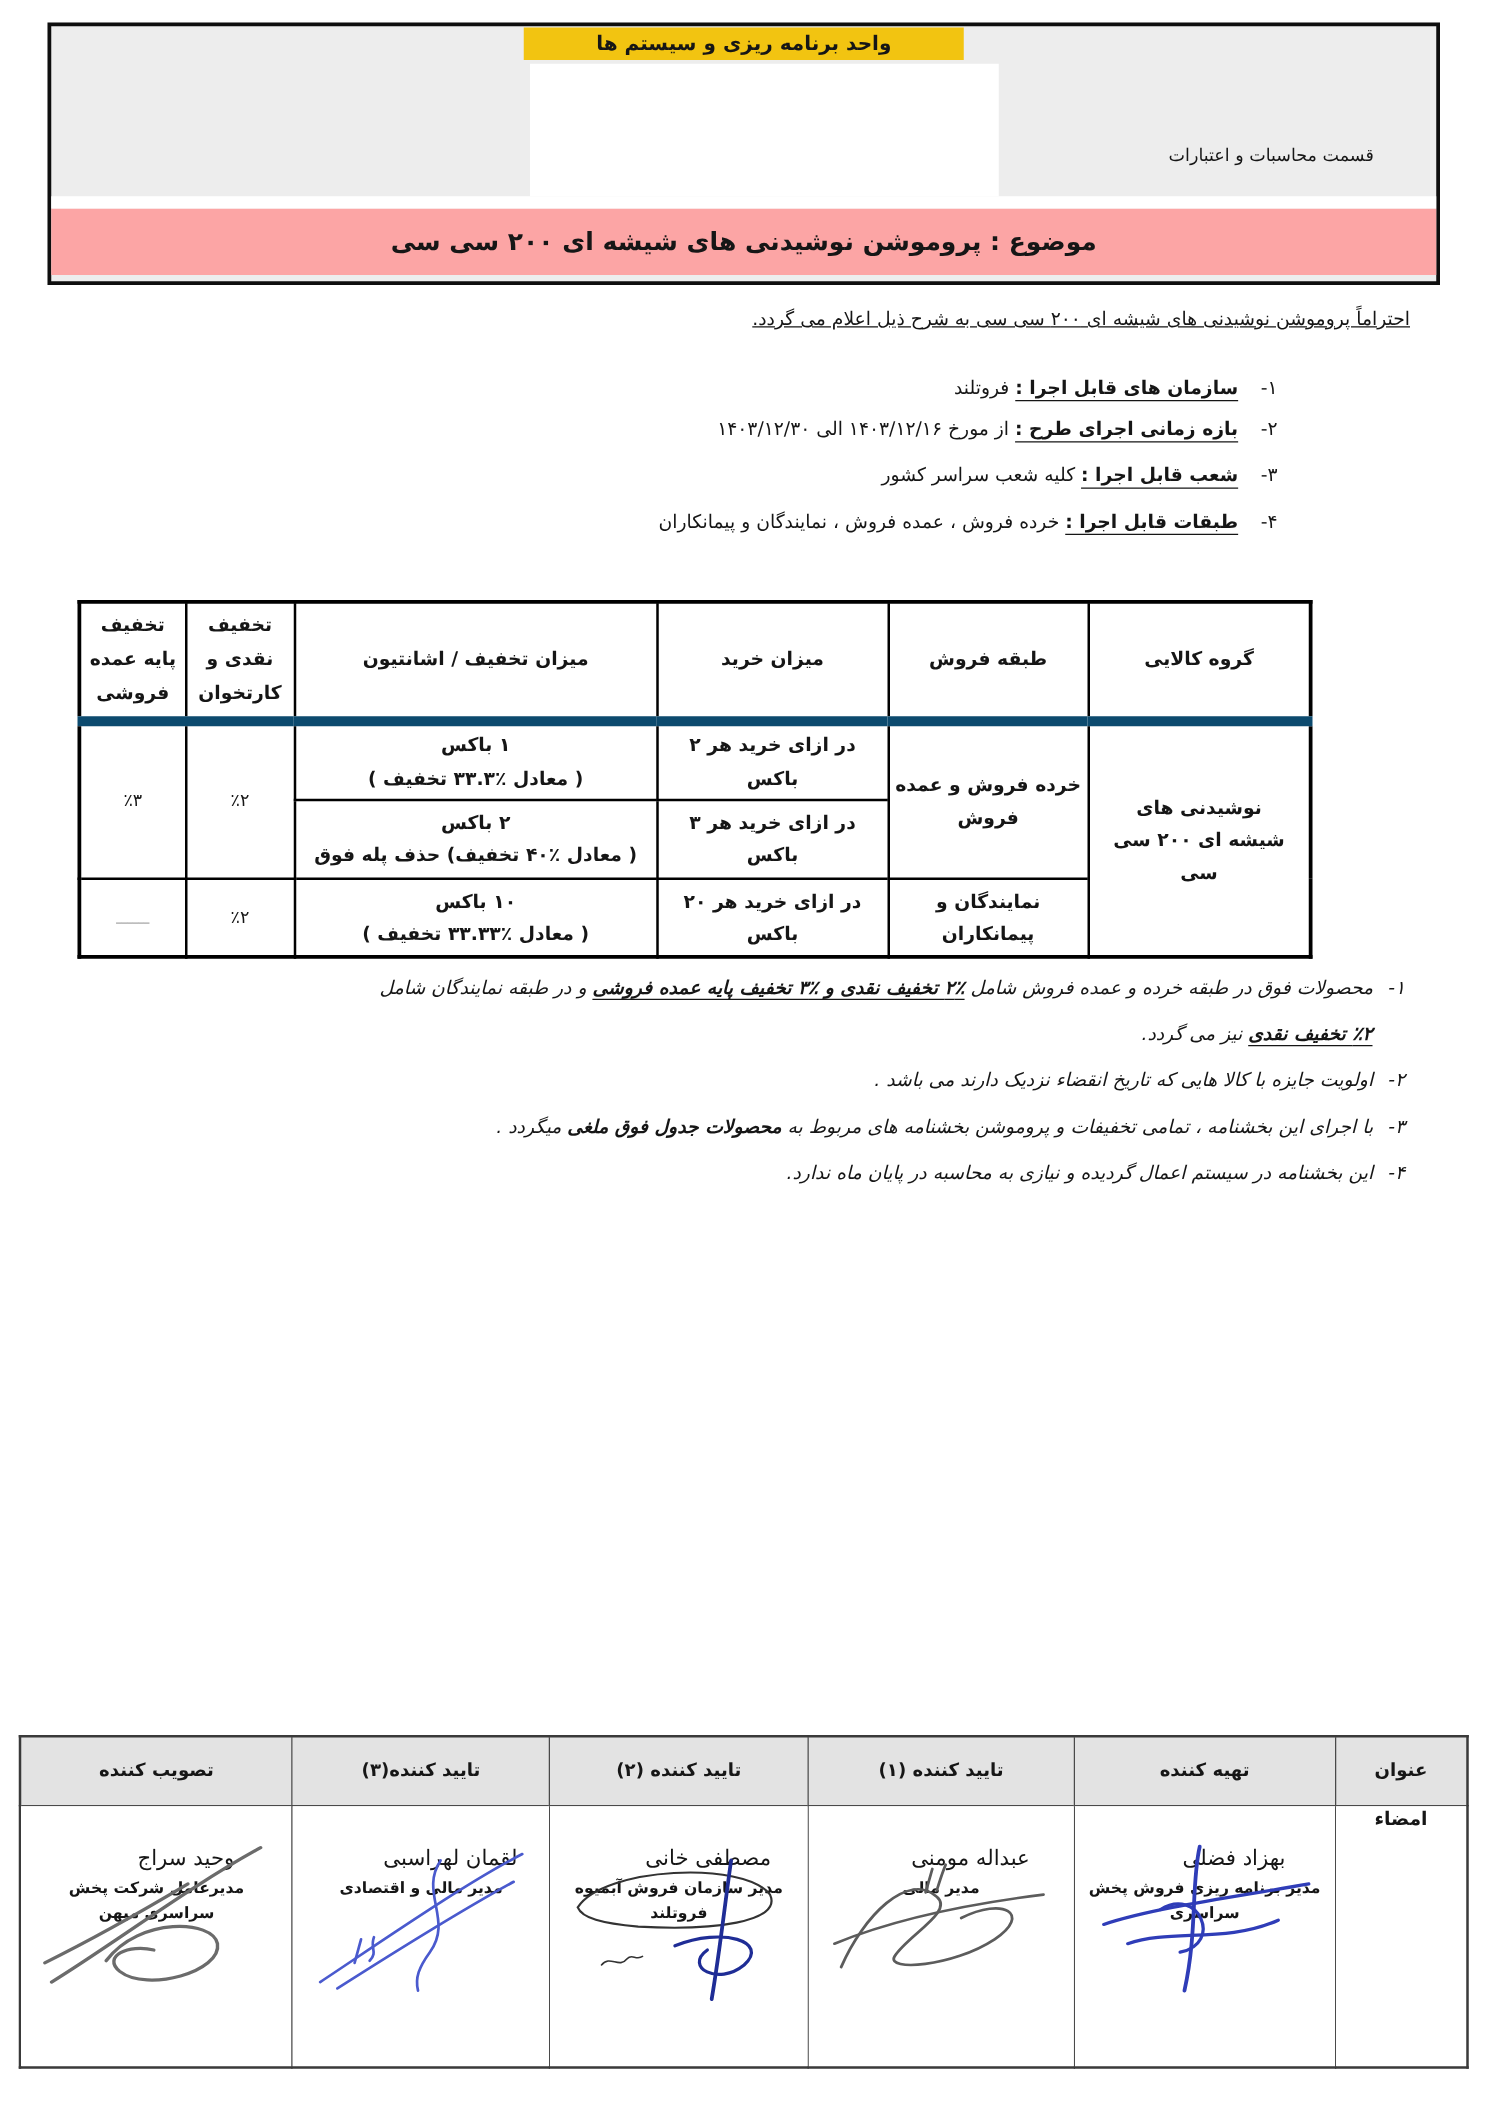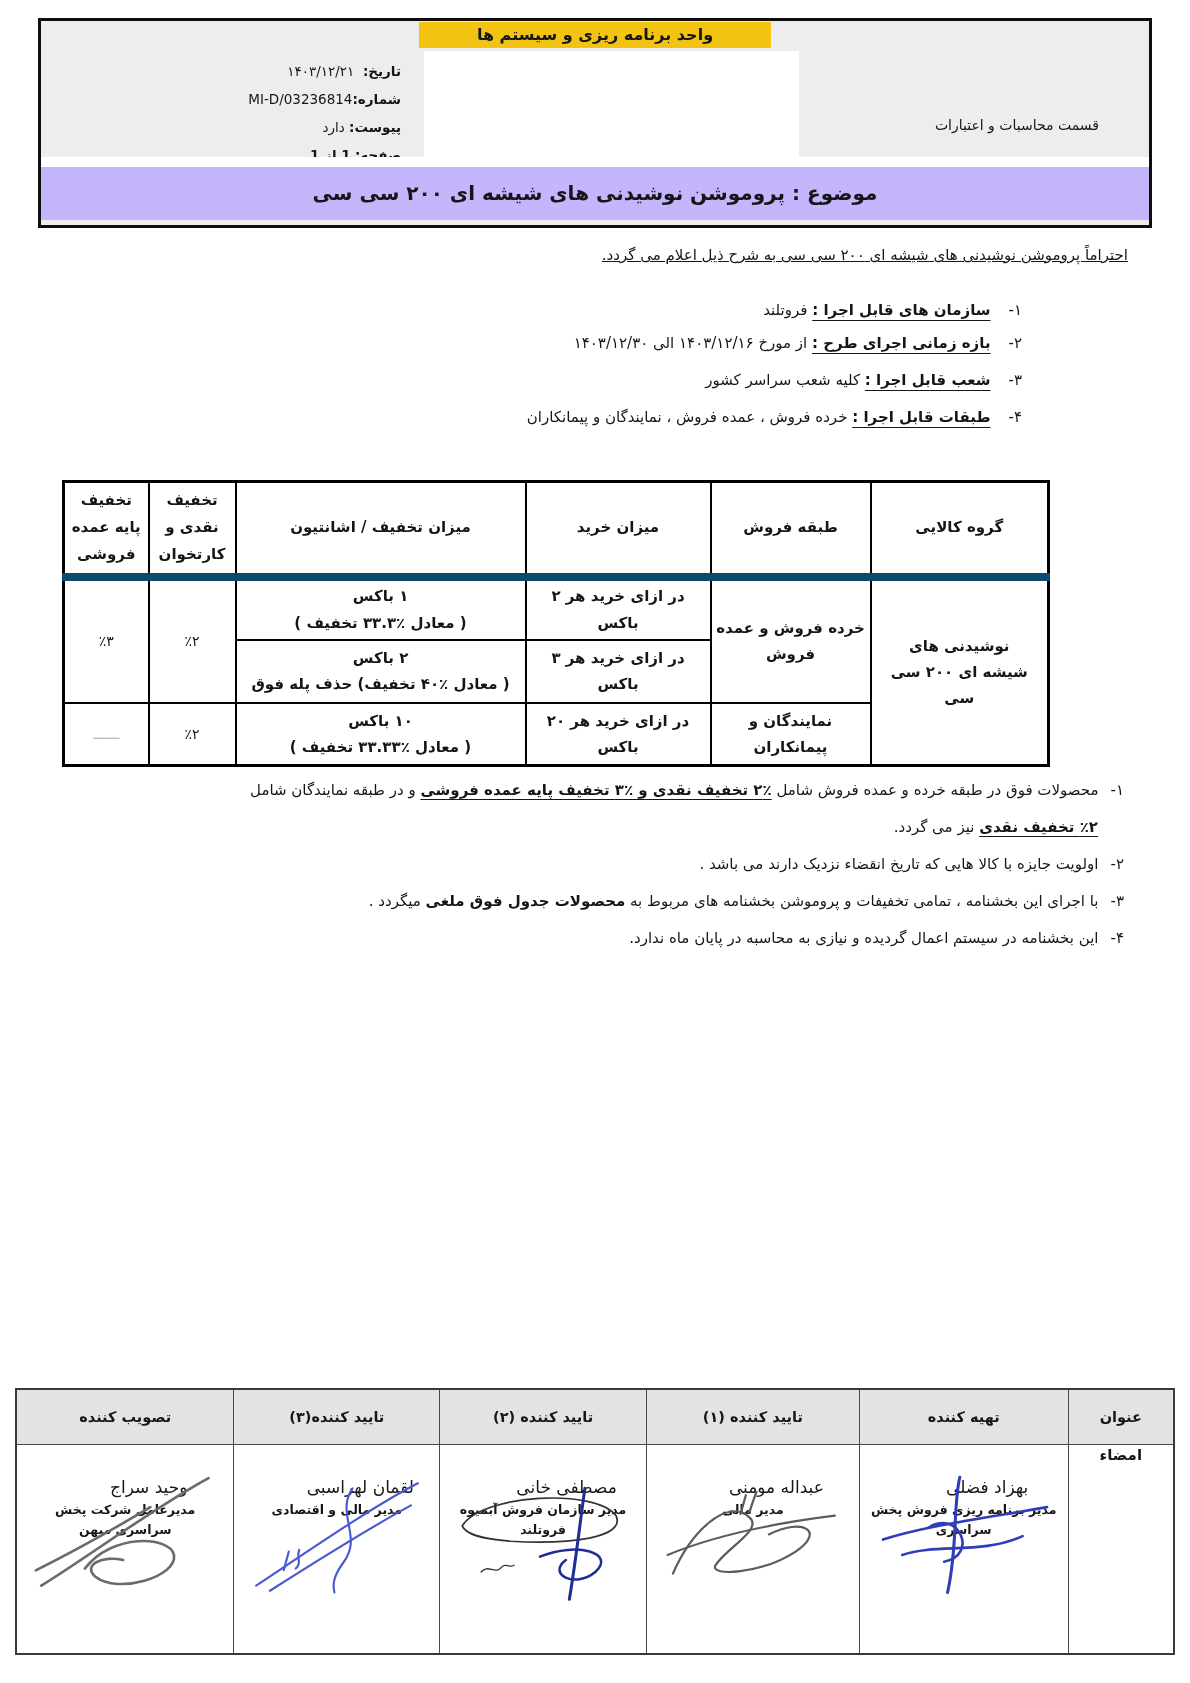--- a/index.html
+++ b/index.html
@@ -13,21 +13,21 @@
               border:3px solid #0e0e0e;background:#ededed;}
   .title-strip{position:absolute;top:0;left:0;right:0;height:30px;text-align:center;}
   .title-hl{display:inline-block;margin-top:1px;padding:3px 58px 4px;background:#f2c411;
             font-weight:bold;font-size:16px;letter-spacing:.2px;}
   .mid-white{position:absolute;top:30px;left:383px;width:375px;height:106px;background:#fff;}
   .gap-strip{position:absolute;top:136px;left:0;right:0;height:10px;background:#fff;}
   .meta{position:absolute;left:28px;top:36px;width:332px;text-align:right;
         font-size:13.5px;line-height:28px;}
   .meta .lbl{font-weight:bold;}
   .dept{position:absolute;right:50px;top:96px;font-size:14px;}
-  .subject{position:absolute;left:0;right:0;top:146px;height:53px;background:#c4b5fd;
+  .subject{position:absolute;left:0;right:0;top:146px;height:53px;background:#fca5a5;
            text-align:center;font-weight:bold;font-size:20px;line-height:53px;}
 
   
   .intro{position:absolute;right:62px;top:246px;font-size:15px;white-space:nowrap;text-decoration:underline;}
   .item{position:absolute;right:168px;font-size:15px;white-space:nowrap;}
   .item .num{margin-left:18px;}
   .item .item-label{font-weight:bold;text-decoration:underline;text-underline-offset:5px;}
 
   
   table.promo{position:absolute;right:140px;top:480px;width:985px;border-collapse:collapse;
@@ -36,21 +36,21 @@
   table.promo th{font-size:15px;font-weight:bold;line-height:1.8;}
   table.promo .hrow{height:95px;}
   table.promo .hrow th{border-bottom:8px solid #0c4a6e;}
   table.promo .drow{height:63px;}
   table.promo td{font-size:15px;font-weight:bold;line-height:1.75;}
   table.promo td.pct{font-weight:normal;font-size:14px;}
   table.promo td.dash{color:#bdbdbd;font-weight:normal;}
   table.promo td.group-cell{padding:0 18px;}
 
   
-  .notes{position:absolute;right:66px;left:60px;top:772px;font-size:15px;}
+  .notes{position:absolute;right:66px;left:60px;top:772px;font-size:15px;font-style:italic;}
   .note-line{white-space:nowrap;line-height:37px;}
   .note-line .num{margin-left:12px;}
   .indent{padding-right:26px;}
 
   
   table.sig{position:absolute;right:15px;top:1388px;width:1160px;border-collapse:collapse;
             table-layout:fixed;border:2px solid #3a3a3a;text-align:center;}
   table.sig th,table.sig td{border:1.5px solid #4a4a4a;}
   table.sig th{height:52px;background:#e3e3e3;font-size:14.5px;font-weight:bold;}
   table.sig td{height:206px;background:#fff;vertical-align:top;position:relative;}
@@ -62,26 +62,20 @@
 </style>
 </head>
 <body>
 
 <div class="page">
 
   <div class="header-box">
     <div class="mid-white"></div>
     <div class="title-strip">
       <span class="title-hl">واحد برنامه ریزی و سیستم ها</span>
-    </div>
-    <div class="meta">
-      <div><span class="lbl">تاریخ:</span>&nbsp; <span>۱۴۰۳/۱۲/۲۱</span></div>
-      <div><span class="lbl">شماره:</span><span>MI-D/03236814</span></div>
-      <div><span class="lbl">پیوست:</span> <span>دارد</span></div>
-      <div><span class="lbl">صفحه:</span> <span class="b">1 از 1</span></div>
     </div>
     <div class="dept">قسمت محاسبات و اعتبارات</div>
     <div class="gap-strip"></div>
     <div class="subject">موضوع : پروموشن  نوشیدنی های شیشه ای ۲۰۰ سی سی</div>
   </div>
 
   <div class="intro">احتراماً پروموشن نوشیدنی های شیشه ای ۲۰۰ سی سی به شرح ذیل اعلام می گردد.</div>
 
   <div class="item" style="top:301px">
     <span class="num">۱-</span><span class="item-label">سازمان های قابل اجرا :</span> <span>فروتلند</span>

